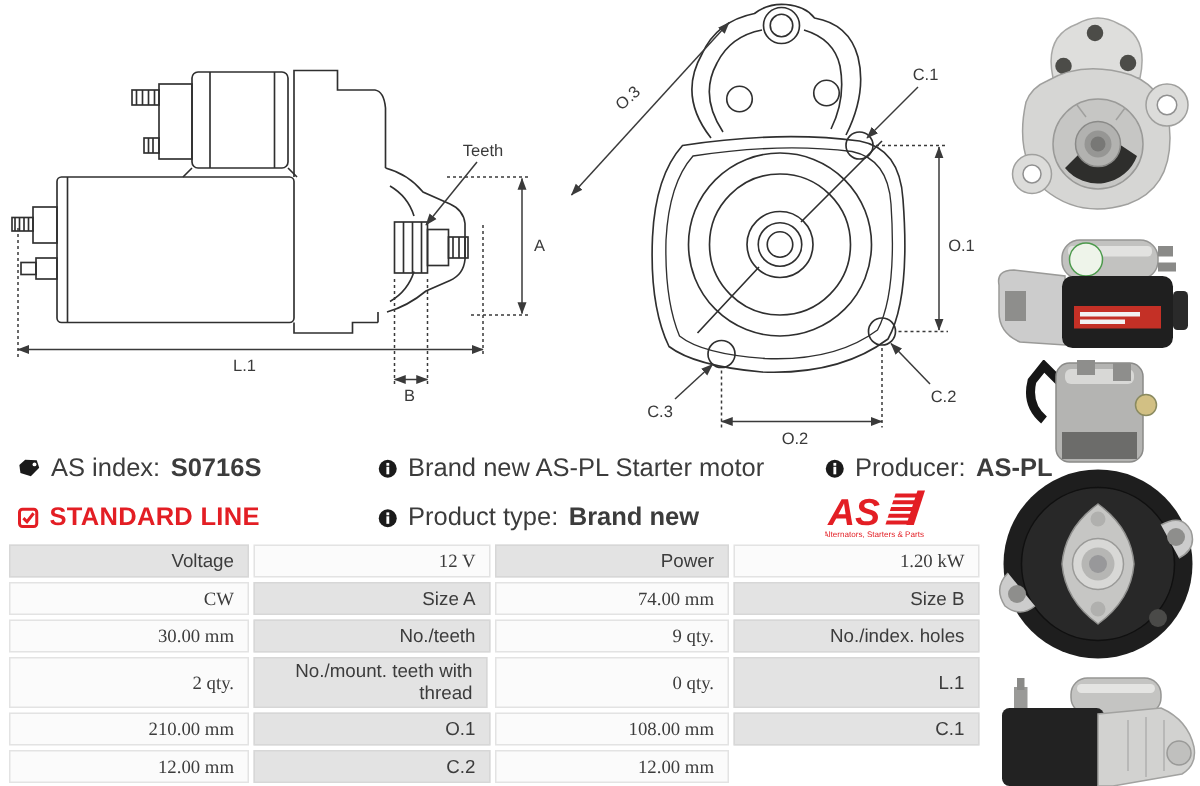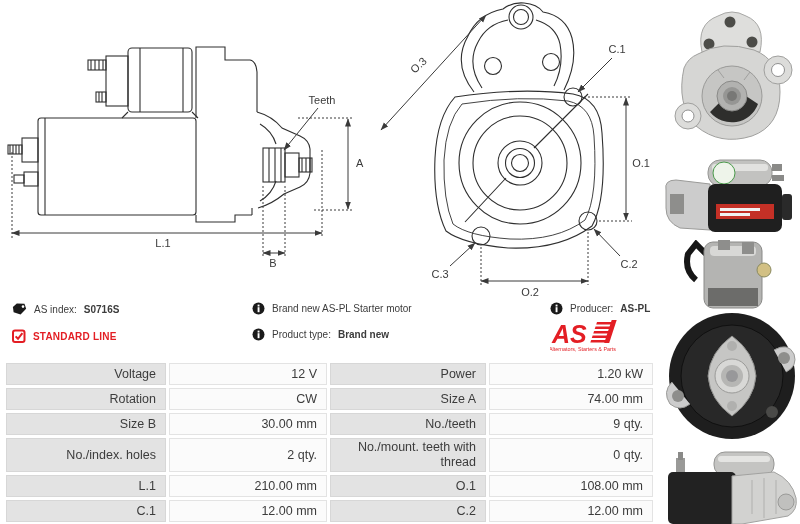--- a/index.html
+++ b/index.html
@@ -1,31 +1,31 @@
 <!DOCTYPE html>
 <html><head>
 <meta charset="utf-8">
 <style>
   html,body{margin:0;padding:0;background:#fff;}
   .page{position:relative;width:800px;height:524px;background:#fff;overflow:hidden;
         font-family:"Liberation Sans",sans-serif;color:#3c3c3c;}
   svg text{font-family:"Liberation Sans",sans-serif;}
   .abs{position:absolute;}
   
-  .inforow{display:flex;align-items:center;gap:7px;font-size:10px;margin-bottom:13px;white-space:nowrap;}
+  .inforow{display:flex;align-items:center;gap:7px;font-size:17px;margin-bottom:13px;white-space:nowrap;}
   .inforow .b{font-weight:bold;}
   .red{color:#e31e24;font-weight:bold;letter-spacing:.2px;}
   .icon{flex:0 0 auto;display:inline-flex;}
   
   #spec-table{position:absolute;left:6px;top:363px;width:652px;display:grid;
               grid-template-columns:160px 158px 156px 164px;gap:3px;font-size:12.5px;color:#3c3c3c;}
   .cell{display:flex;align-items:center;justify-content:flex-end;text-align:right;
         padding:1px 9px;min-height:22px;line-height:15px;box-sizing:border-box;}
   .lbl{background:#e3e3e3;border:1px solid #d7d7d7;}
-  .val{background:#fbfbfb;border:1px solid #e3e3e3;}
+  .val{background:#fbfbfb;border:1px solid #e3e3e3;font-family:Liberation Serif, serif;}
   .photo{position:absolute;left:662px;width:136px;background:#fff;}
 </style>
 </head>
 <body>
 
 <div class="page">
 
   <svg class="abs" style="left:0;top:0" width="660" height="300" viewBox="0 0 660 300">
     <defs>
       <marker id="arE" markerWidth="9" markerHeight="8" refX="7.5" refY="3.5" orient="auto">
@@ -280,21 +280,20 @@
       </svg>
     </div>
   </div>
 
   <div id="spec-table">
     <div class="cell lbl">Voltage</div>
     <div class="cell val">12 V</div>
     <div class="cell lbl">Power</div>
     <div class="cell val">1.20 kW</div>
 
-    <div class="cell lbl">Rotation</div>
     <div class="cell val">CW</div>
     <div class="cell lbl">Size A</div>
     <div class="cell val">74.00 mm</div>
 
     <div class="cell lbl">Size B</div>
     <div class="cell val">30.00 mm</div>
     <div class="cell lbl">No./teeth</div>
     <div class="cell val">9 qty.</div>
 
     <div class="cell lbl">No./index. holes</div>

